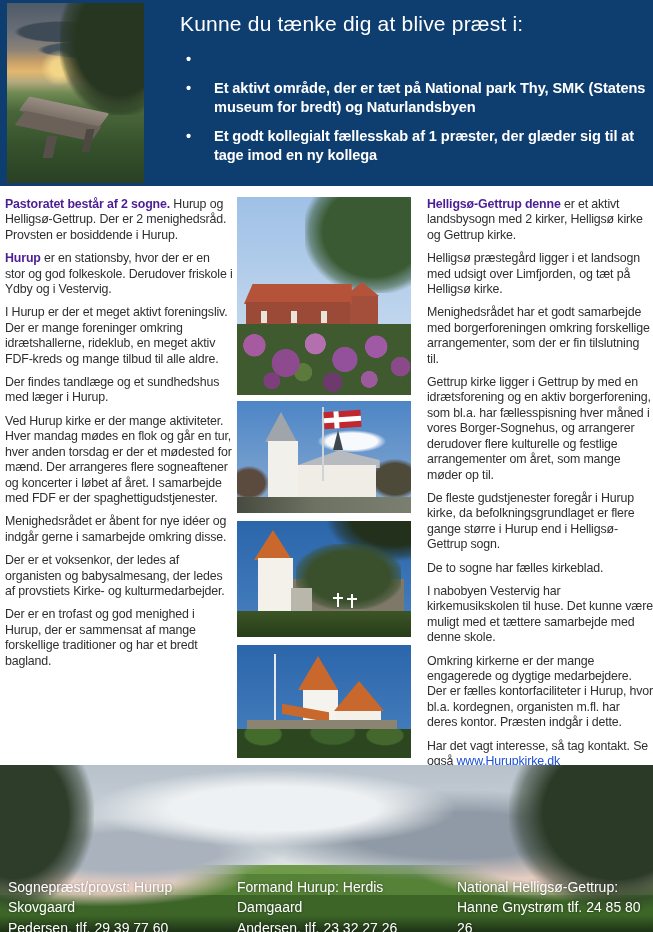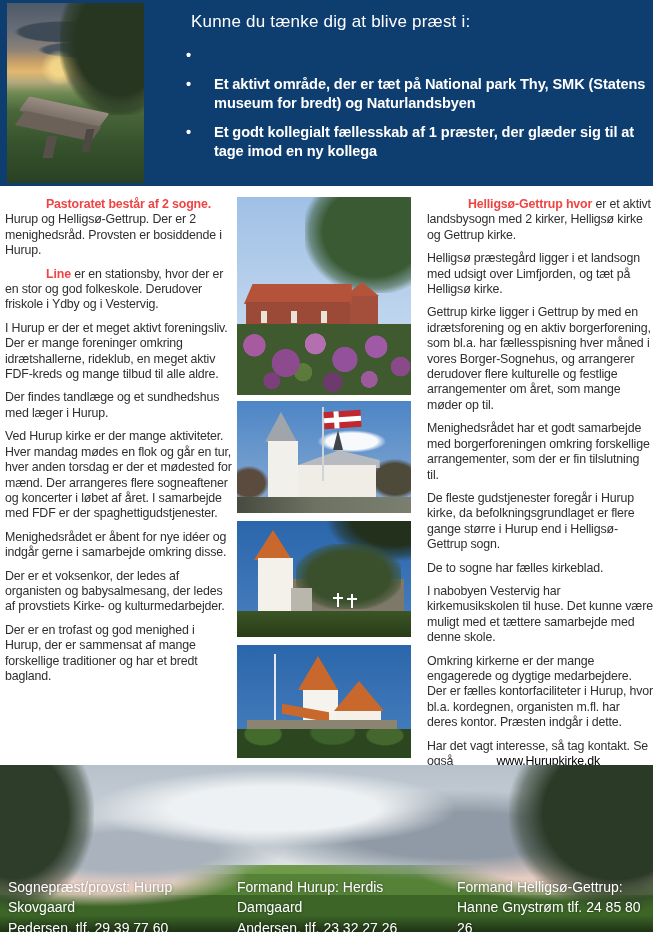--- a/index.html
+++ b/index.html
@@ -19,32 +19,32 @@
   }
   .hp-tree{position:absolute;right:-24px;top:-12px;width:108px;height:124px;
     background:radial-gradient(ellipse at 55% 40%, #273621 0 52%, rgba(39,54,33,.55) 68%, transparent 74%);}
   .hp-bench-top{position:absolute;left:12%;top:56%;width:60%;height:9%;border-radius:2px;
     background:linear-gradient(180deg,#9a8e84,#7a6f66);transform:rotate(12deg) skewX(-24deg);}
   .hp-bench-front{position:absolute;left:9%;top:64%;width:57%;height:9%;
     background:#6b6159;transform:rotate(12deg) skewX(-24deg);}
   .hp-bench-leg1{position:absolute;left:28%;top:74%;width:7%;height:12%;background:#57504a;transform:skewX(-12deg);}
   .hp-bench-leg2{position:absolute;left:56%;top:70%;width:6%;height:13%;background:#4e4842;transform:skewX(-12deg);}
   .header-text{position:absolute;left:176px;top:12px;width:470px;color:#ffffff;}
-  .title{font-size:17px;font-weight:400;letter-spacing:.2px;margin:0 15px 14px;}
+  .title{font-size:21px;font-weight:400;letter-spacing:.2px;margin:0 4px 14px;}
   .bullets{list-style:none;margin:0;padding:0;}
   .bullets li{display:flex;font-size:14.6px;font-weight:700;line-height:1.3;margin-bottom:10px;letter-spacing:-.1px;}
   .bullets .dot{width:38px;flex:0 0 38px;padding-left:10px;box-sizing:border-box;}
   
   .coltext{position:absolute;top:197px;width:228px;height:568px;overflow:hidden;
     font-size:12.4px;line-height:15.4px;letter-spacing:-.15px;}
   .coltext p{margin:0 0 8px;}
-  .coltext b{color:#ef4444;margin-left:41px;}
+  .coltext b{color:#4c1d95;}
   .col-left{left:5px;}
   .col-right{left:427px;width:226px;}
-  .link{color:#000000;margin-left:40px;}
+  .link{color:#1d4ed8;}
   
   .photo{position:absolute;left:237px;width:174px;overflow:hidden;}
   .ph1{top:197px;height:198px;background:linear-gradient(180deg,#9fc0e6,#c3d8ee 70%,#cfdfef);}
   .p1-tree{position:absolute;right:-18px;top:-16px;width:124px;height:112px;
     background:radial-gradient(ellipse at 55% 45%, #3a5a33 0 52%, rgba(58,90,51,.55) 66%, transparent 74%);}
   .p1-roof2{position:absolute;left:62%;top:43%;width:0;height:0;
     border-left:17px solid transparent;border-right:17px solid transparent;border-bottom:14px solid #b5523a;}
   .p1-house2{position:absolute;left:63%;top:50%;width:18%;height:15%;background:#a34f3c;}
   .p1-roof{position:absolute;left:4%;top:44%;width:62%;height:10%;background:#b5523a;
     clip-path:polygon(0 100%, 8% 0, 100% 0, 100% 100%);}
@@ -168,21 +168,21 @@
         <li>
           <span class="dot">•</span>
           <span>Et godt kollegialt fællesskab af 1 præster, der glæder sig til at tage imod en ny kollega</span>
         </li>
       </ul>
     </div>
   </div>
 
   <div class="coltext col-left">
     <p><b>Pastoratet består af 2 sogne.</b><span> Hurup og Helligsø-Gettrup. Der er 2 menighedsråd. Provsten er bosiddende i Hurup.</span></p>
-    <p><b>Line</b><span> er en stationsby, hvor der er en stor og god folkeskole. Derudover friskole i Ydby og i Vestervig.</span></p>
+    <p><b>Hurup</b><span> er en stationsby, hvor der er en stor og god folkeskole. Derudover friskole i Ydby og i Vestervig.</span></p>
     <p><span>I Hurup er der et meget aktivt foreningsliv. Der er mange foreninger omkring idrætshallerne, rideklub, en meget aktiv FDF-kreds og mange tilbud til alle aldre.</span></p>
     <p><span>Der findes tandlæge og et sundhedshus med læger i Hurup.</span></p>
     <p><span>Ved Hurup kirke er der mange aktiviteter. Hver mandag mødes en flok og går en tur, hver anden torsdag er der et mødested for mænd. Der arrangeres flere sogneaftener og koncerter i løbet af året. I samarbejde med FDF er der spaghettigudstjenester.</span></p>
     <p><span>Menighedsrådet er åbent for nye idéer og indgår gerne i samarbejde omkring disse.</span></p>
     <p><span>Der er et voksenkor, der ledes af organisten og babysalmesang, der ledes af provstiets Kirke- og kulturmedarbejder.</span></p>
     <p><span>Der er en trofast og god menighed i Hurup, der er sammensat af mange forskellige traditioner og har et bredt bagland.</span></p>
   </div>
 
   <div class="photo ph1" title="Red-brick parsonage with garden and purple hydrangeas">
     <div class="p1-tree"></div>
@@ -224,43 +224,43 @@
     <div class="p4-troof"></div>
     <div class="p4-tower"></div>
     <div class="p4-naveroof"></div>
     <div class="p4-nave"></div>
     <div class="p4-roofslab"></div>
     <div class="p4-stone"></div>
     <div class="p4-hedge"></div>
   </div>
 
   <div class="coltext col-right">
-    <p><b>Helligsø-Gettrup hvor</b><span> er et aktivt landsbysogn med 2 kirker, Helligsø kirke og Gettrup kirke.</span></p>
+    <p><b>Helligsø-Gettrup denne</b><span> er et aktivt landsbysogn med 2 kirker, Helligsø kirke og Gettrup kirke.</span></p>
     <p><span>Helligsø præstegård ligger i et landsogn med udsigt over Limfjorden, og tæt på Helligsø kirke.</span></p>
+    <p><span>Menighedsrådet har et godt samarbejde med borgerforeningen omkring forskellige arrangementer, som der er fin tilslutning til.</span></p>
     <p><span>Gettrup kirke ligger i Gettrup by med en idrætsforening og en aktiv borgerforening, som bl.a. har fællesspisning hver måned i vores Borger-Sognehus, og arrangerer derudover flere kulturelle og festlige arrangementer om året, som mange møder op til.</span></p>
-    <p><span>Menighedsrådet har et godt samarbejde med borgerforeningen omkring forskellige arrangementer, som der er fin tilslutning til.</span></p>
     <p><span>De fleste gudstjenester foregår i Hurup kirke, da befolkningsgrundlaget er flere gange større i Hurup end i Helligsø-Gettrup sogn.</span></p>
     <p><span>De to sogne har fælles kirkeblad.</span></p>
     <p><span>I nabobyen Vestervig har kirkemusikskolen til huse. Det kunne være muligt med et tættere samarbejde med denne skole.</span></p>
     <p><span>Omkring kirkerne er der mange engagerede og dygtige medarbejdere. Der er fælles kontorfaciliteter i Hurup, hvor bl.a. kordegnen, organisten m.fl. har deres kontor. Præsten indgår i dette.</span></p>
     <p><span>Har det vagt interesse, så tag kontakt. Se også </span><span class="link">www.Hurupkirke.dk</span></p>
   </div>
 
   <div class="panorama" title="Panorama of green fields under a cloudy evening sky">
     <div class="pan-treeL"></div>
     <div class="pan-treeR"></div>
     <div class="contacts">
       <div class="contact c1">
         <span>Sognepræst/provst: Hurup Skovgaard</span>
         <span>Pedersen, tlf. 29 39 77 60</span>
       </div>
       <div class="contact c2">
         <span>Formand Hurup: Herdis Damgaard</span>
         <span>Andersen, tlf. 23 32 27 26</span>
       </div>
       <div class="contact c3">
-        <span>Formand Helligsø-Gettrup:</span>
+        <span>National Helligsø-Gettrup:</span>
         <span>Hanne Gnystrøm tlf. 24 85 80 26</span>
       </div>
     </div>
   </div>
 
 </div>
 
 </body></html>

